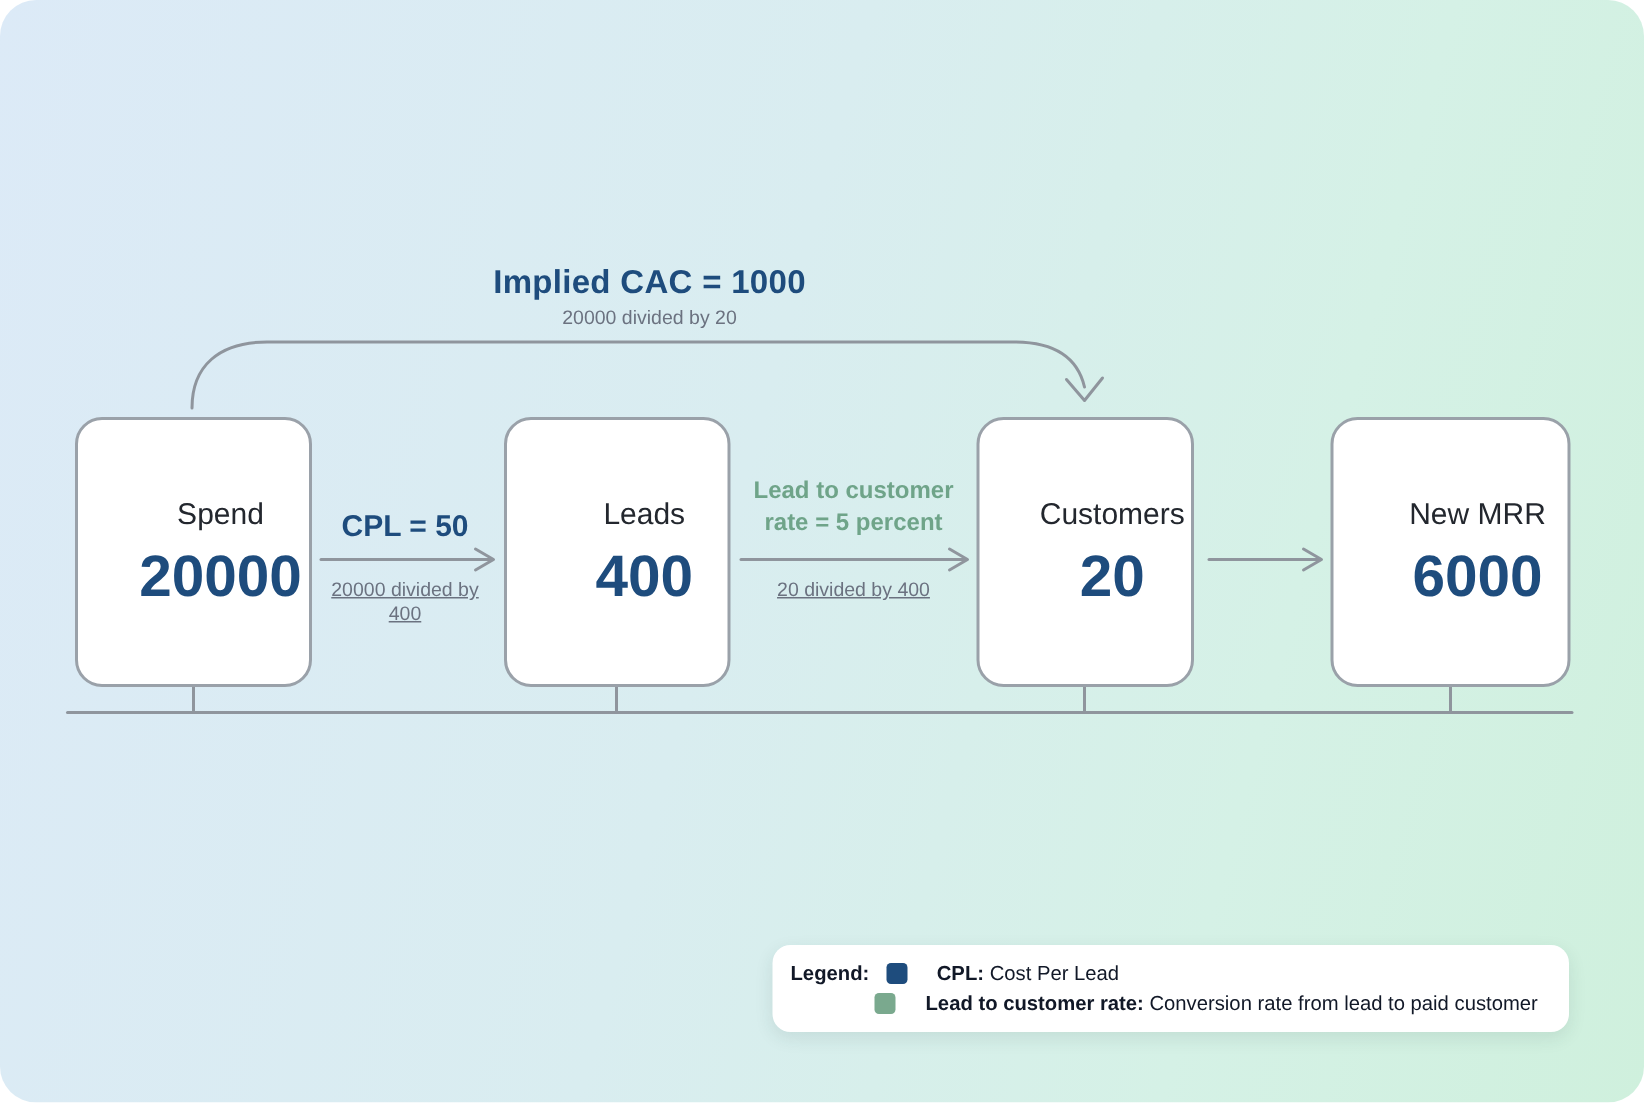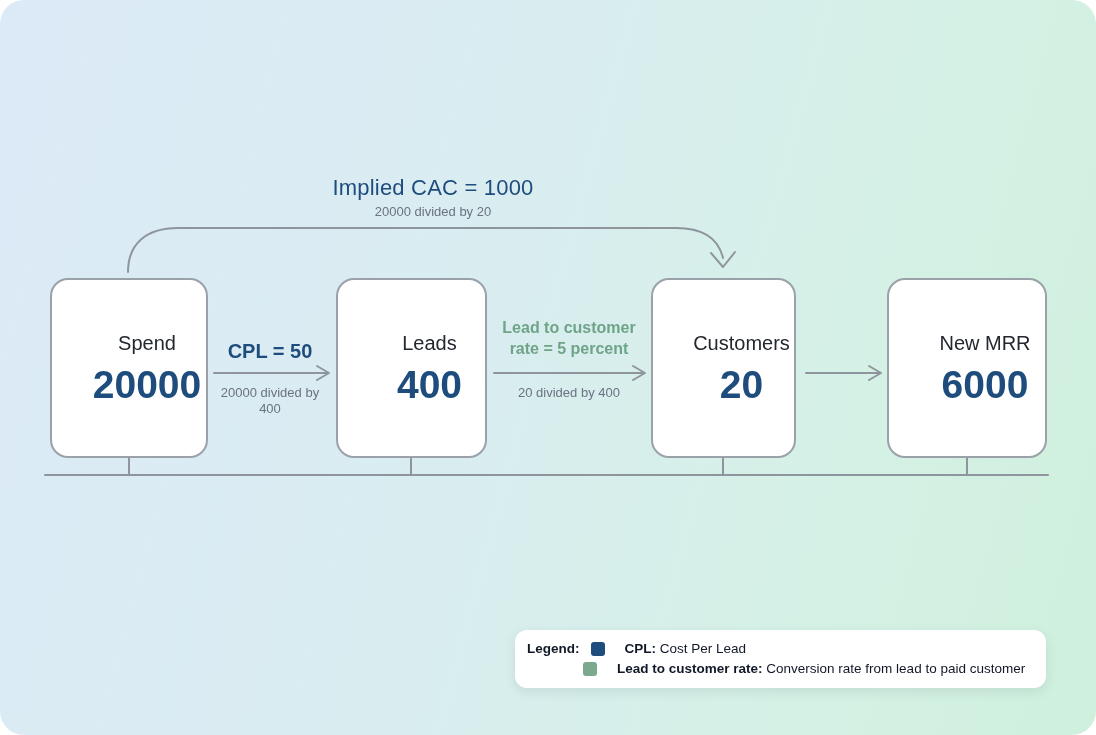--- a/index.html
+++ b/index.html
@@ -22,21 +22,21 @@
     width: 1096px; height: 735px;
     z-index: 1;
     pointer-events: none;
   }
   
   .cac-title {
     position: absolute;
     left: 433px; top: 175px;
     transform: translateX(-50%);
     font-size: 22px;
-    font-weight: 400;
+    font-weight: 700;
     color: #1e4c7d;
     white-space: nowrap;
     z-index: 2;
     letter-spacing: 0.2px;
   }
   .cac-sub {
     position: absolute;
     left: 433px; top: 204px;
     transform: translateX(-50%);
     font-size: 13px;
@@ -98,20 +98,21 @@
   }
   .edge-sub {
     position: absolute;
     top: 385px;
     transform: translateX(-50%);
     text-align: center;
     font-size: 13px;
     line-height: 16px;
     color: #6b7280;
     z-index: 2;
+    text-decoration: underline;
   }
   .edge-sub.narrow { width: 112px; }
   .edge-sub.wide   { width: 170px; }
   
   .legend {
     position: absolute;
     left: 515px; top: 630px;
     width: 531px;
     box-sizing: border-box;
     background: #ffffff;

